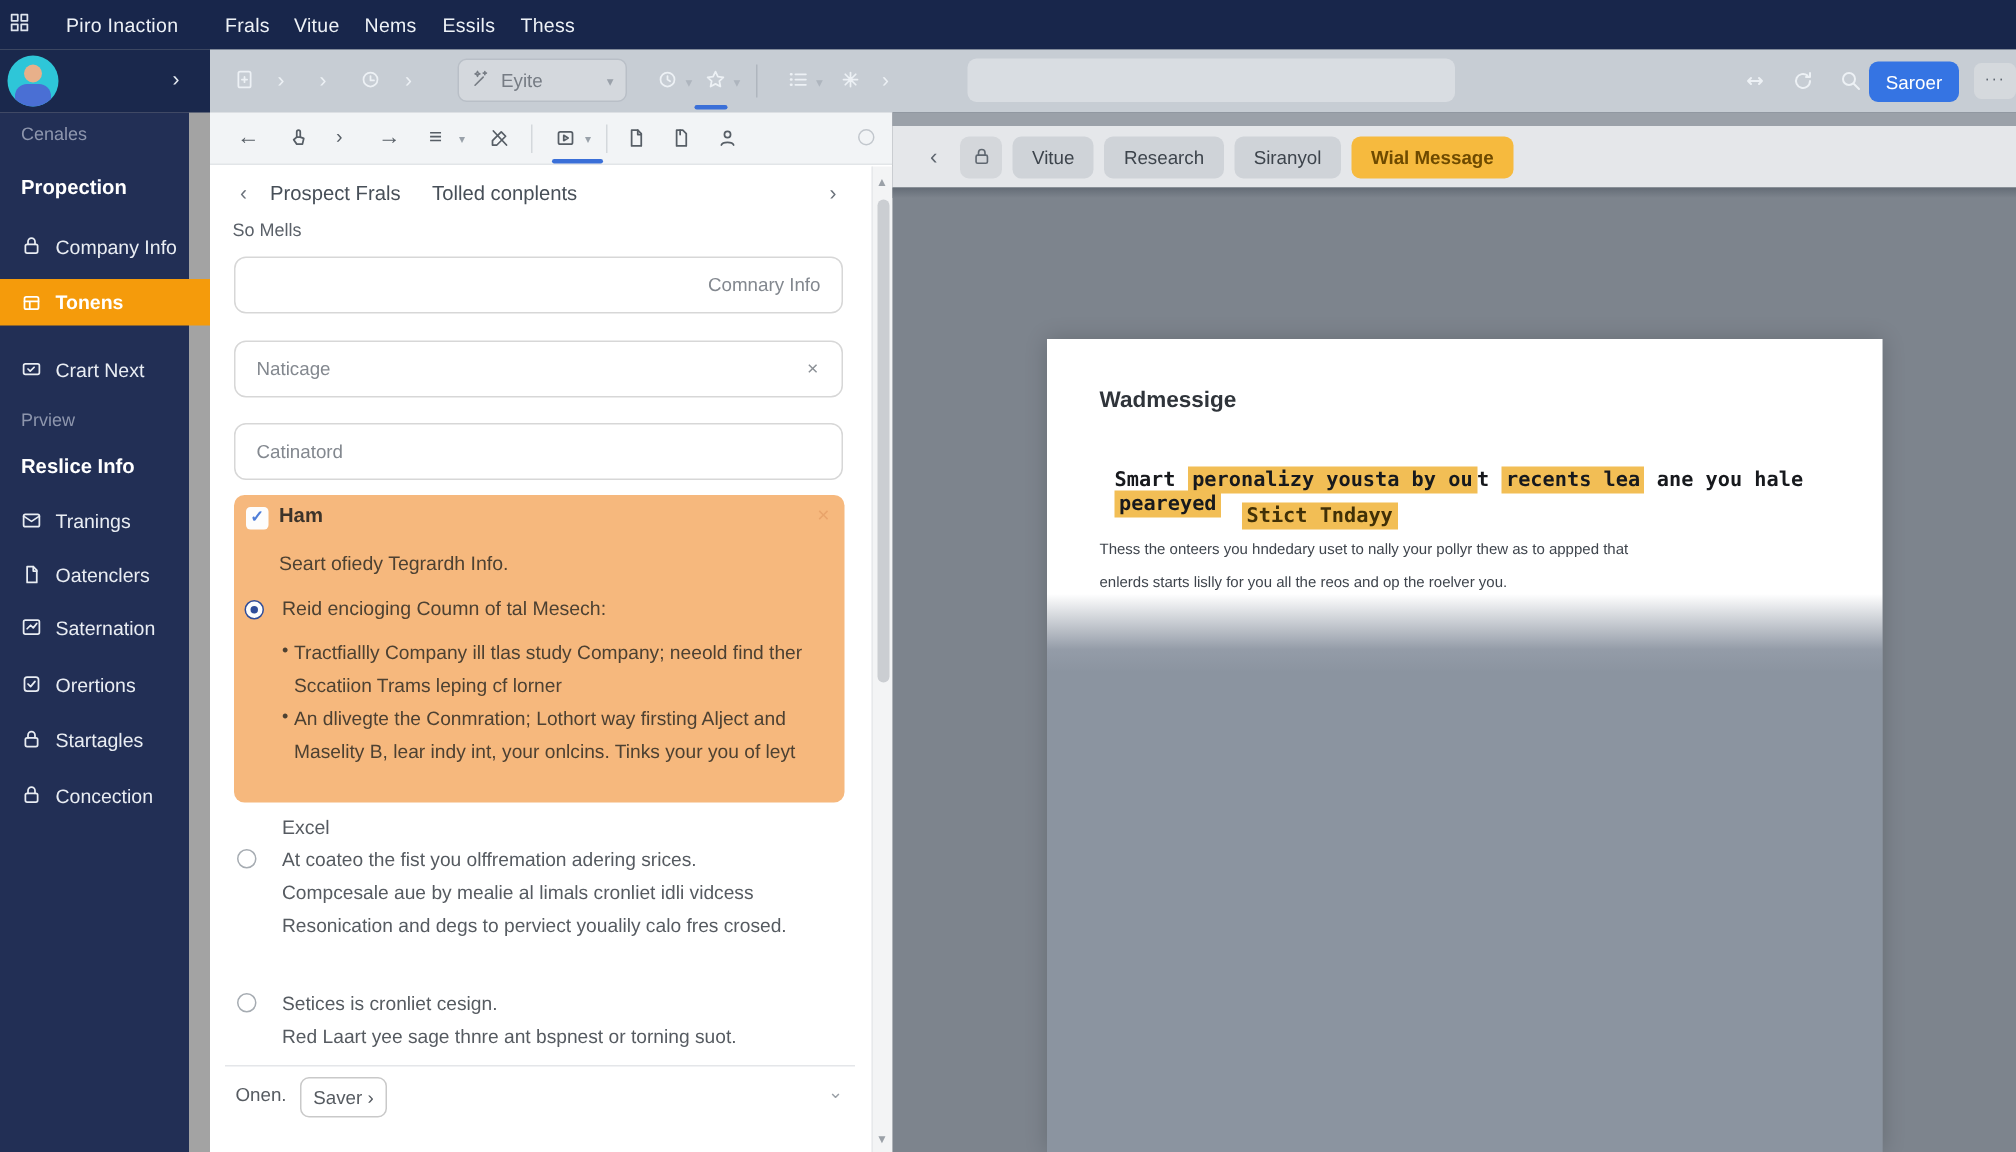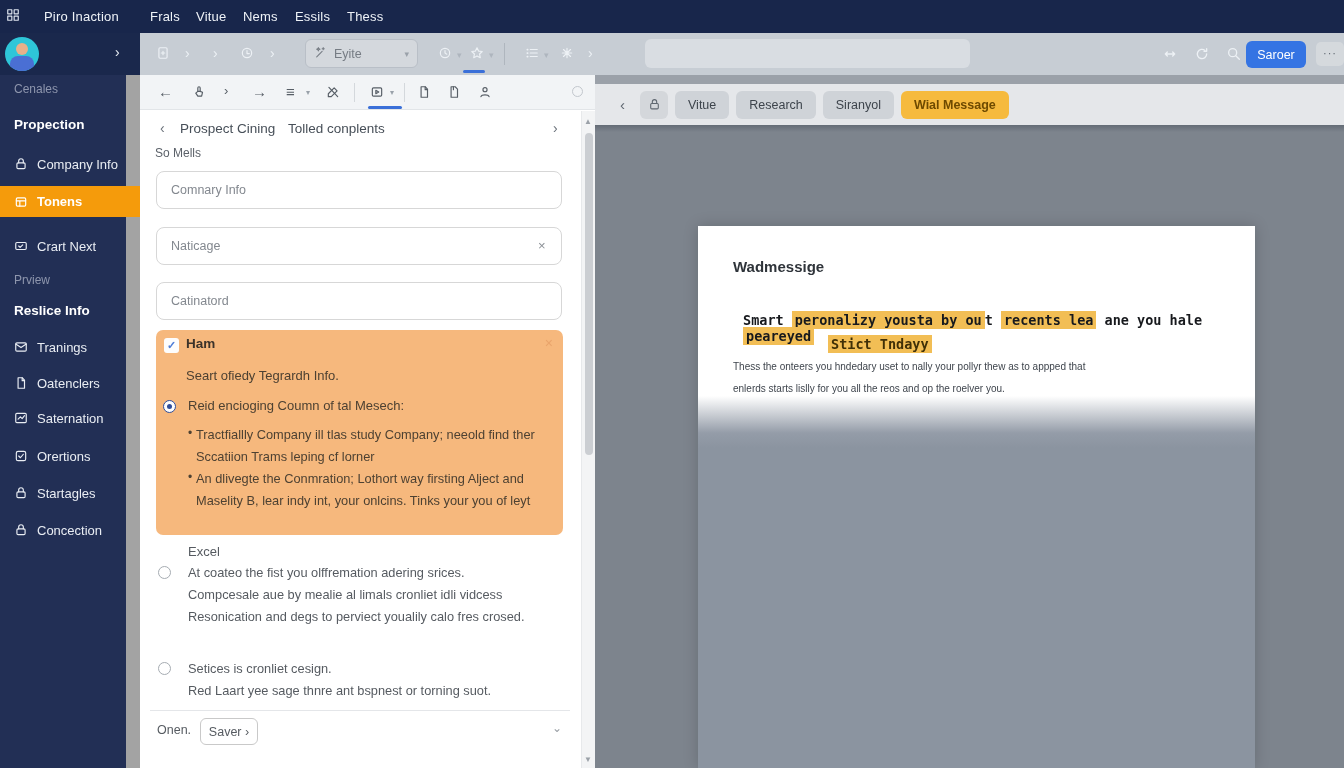--- a/index.html
+++ b/index.html
@@ -299,26 +299,26 @@
             <path d="M11 3v5"></path>
           </svg></span>
       <span class="m-ico" style="left:338px"><svg class="ic" viewBox="0 0 24 24">
             <circle cx="12" cy="8" r="3.5"></circle>
             <path d="M5 20c1.5-4 12.5-4 14 0"></path>
           </svg></span>
       <span class="m-circle"></span>
     </div>
 
     <span class="crumb-nav" style="left:20px">‹</span>
-    <span class="crumb" style="left:40px">Prospect Cining</span>
+    <span class="crumb" style="left:40px">Prospect Frals</span>
     <span class="crumb" style="left:148px">Tolled conplents</span>
     <span class="crumb-nav" style="left:413px">›</span>
     <div class="m-sub">So Mells</div>
 
-    <input class="fld" style="top: 96px;" value="Comnary Info">
+    <input class="fld" style="top: 96px; text-align: right;" value="Comnary Info">
     <input class="fld" style="top: 152px;" value="Naticage">
     <span class="fld-x" style="top:163px">×</span>
     <input class="fld" style="top: 207px;" value="Catinatord">
 
     <div class="ham">
       <span class="ham-check">✓</span>
       <span class="ham-title">Ham</span>
       <span class="ham-x">×</span>
       <div class="ham-sub">Seart ofiedy Tegrardh Info.</div>
       <span class="ham-radio"></span>

